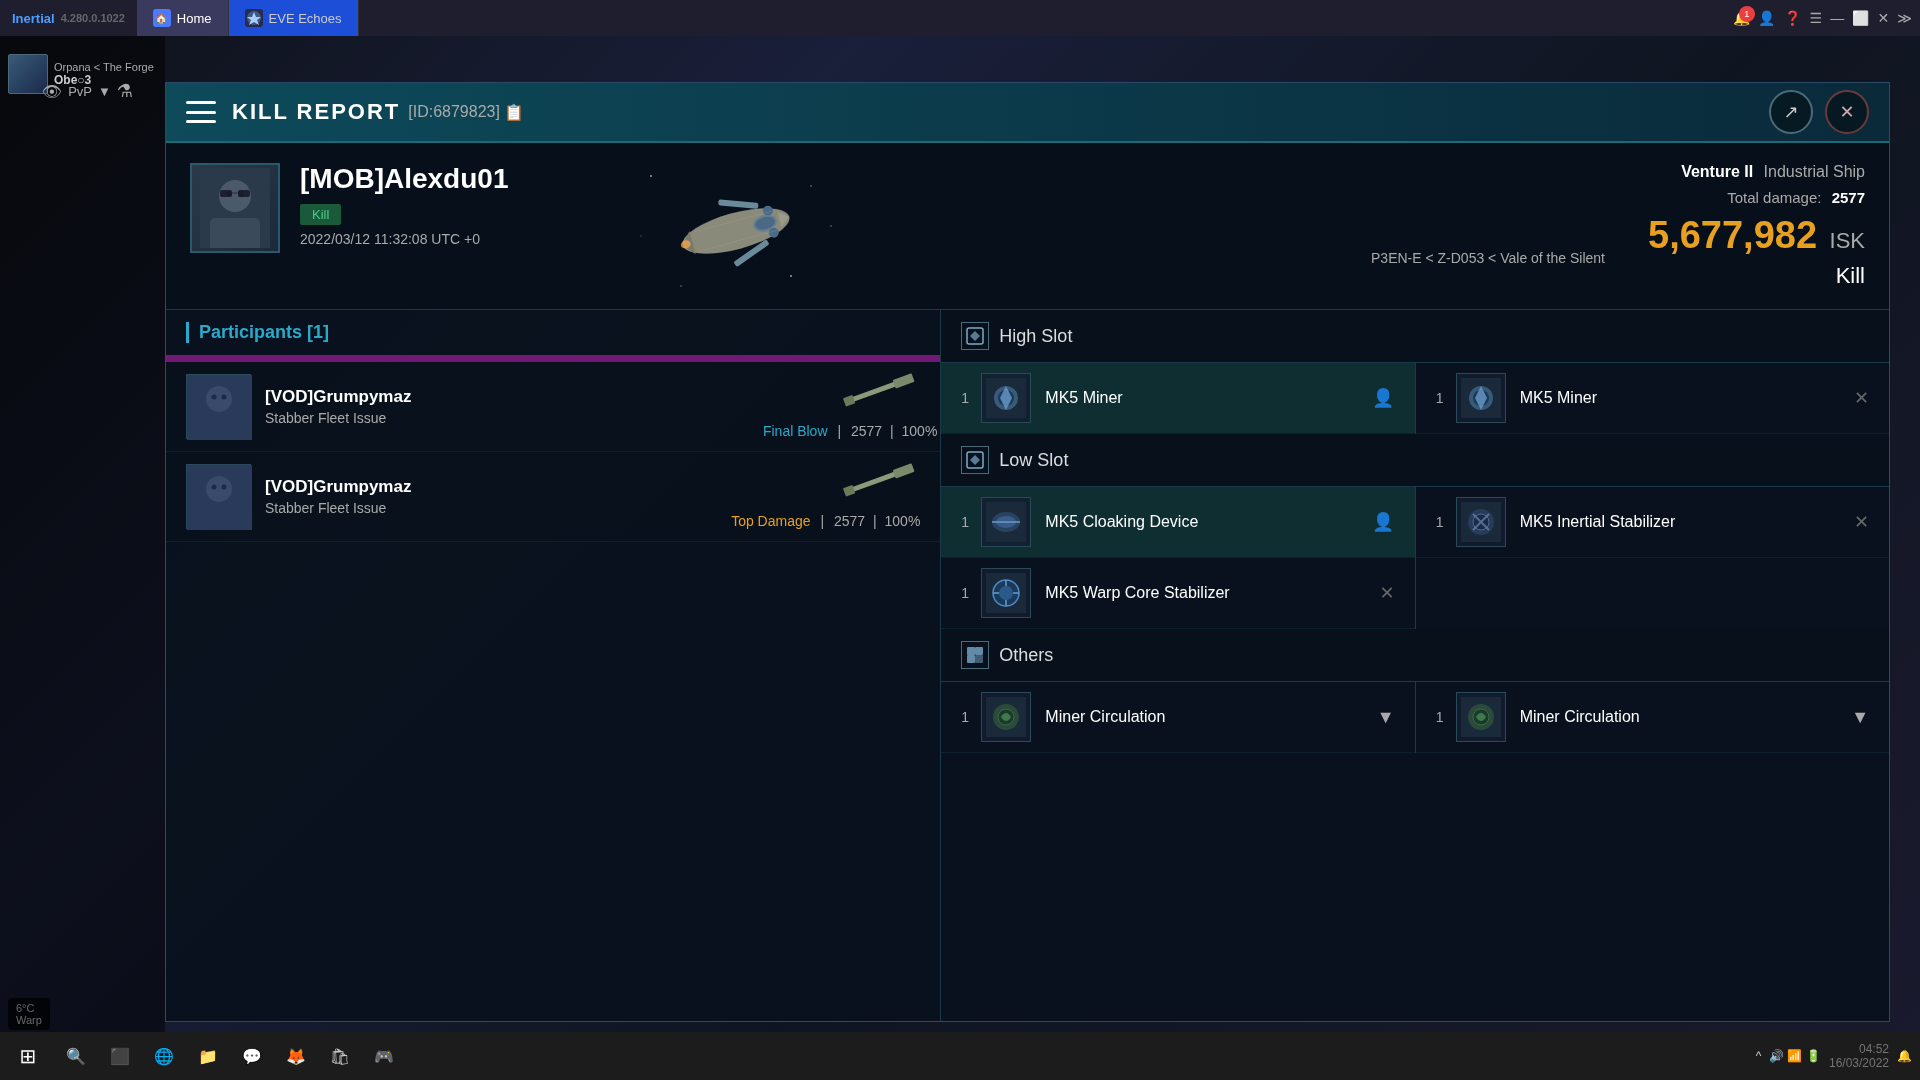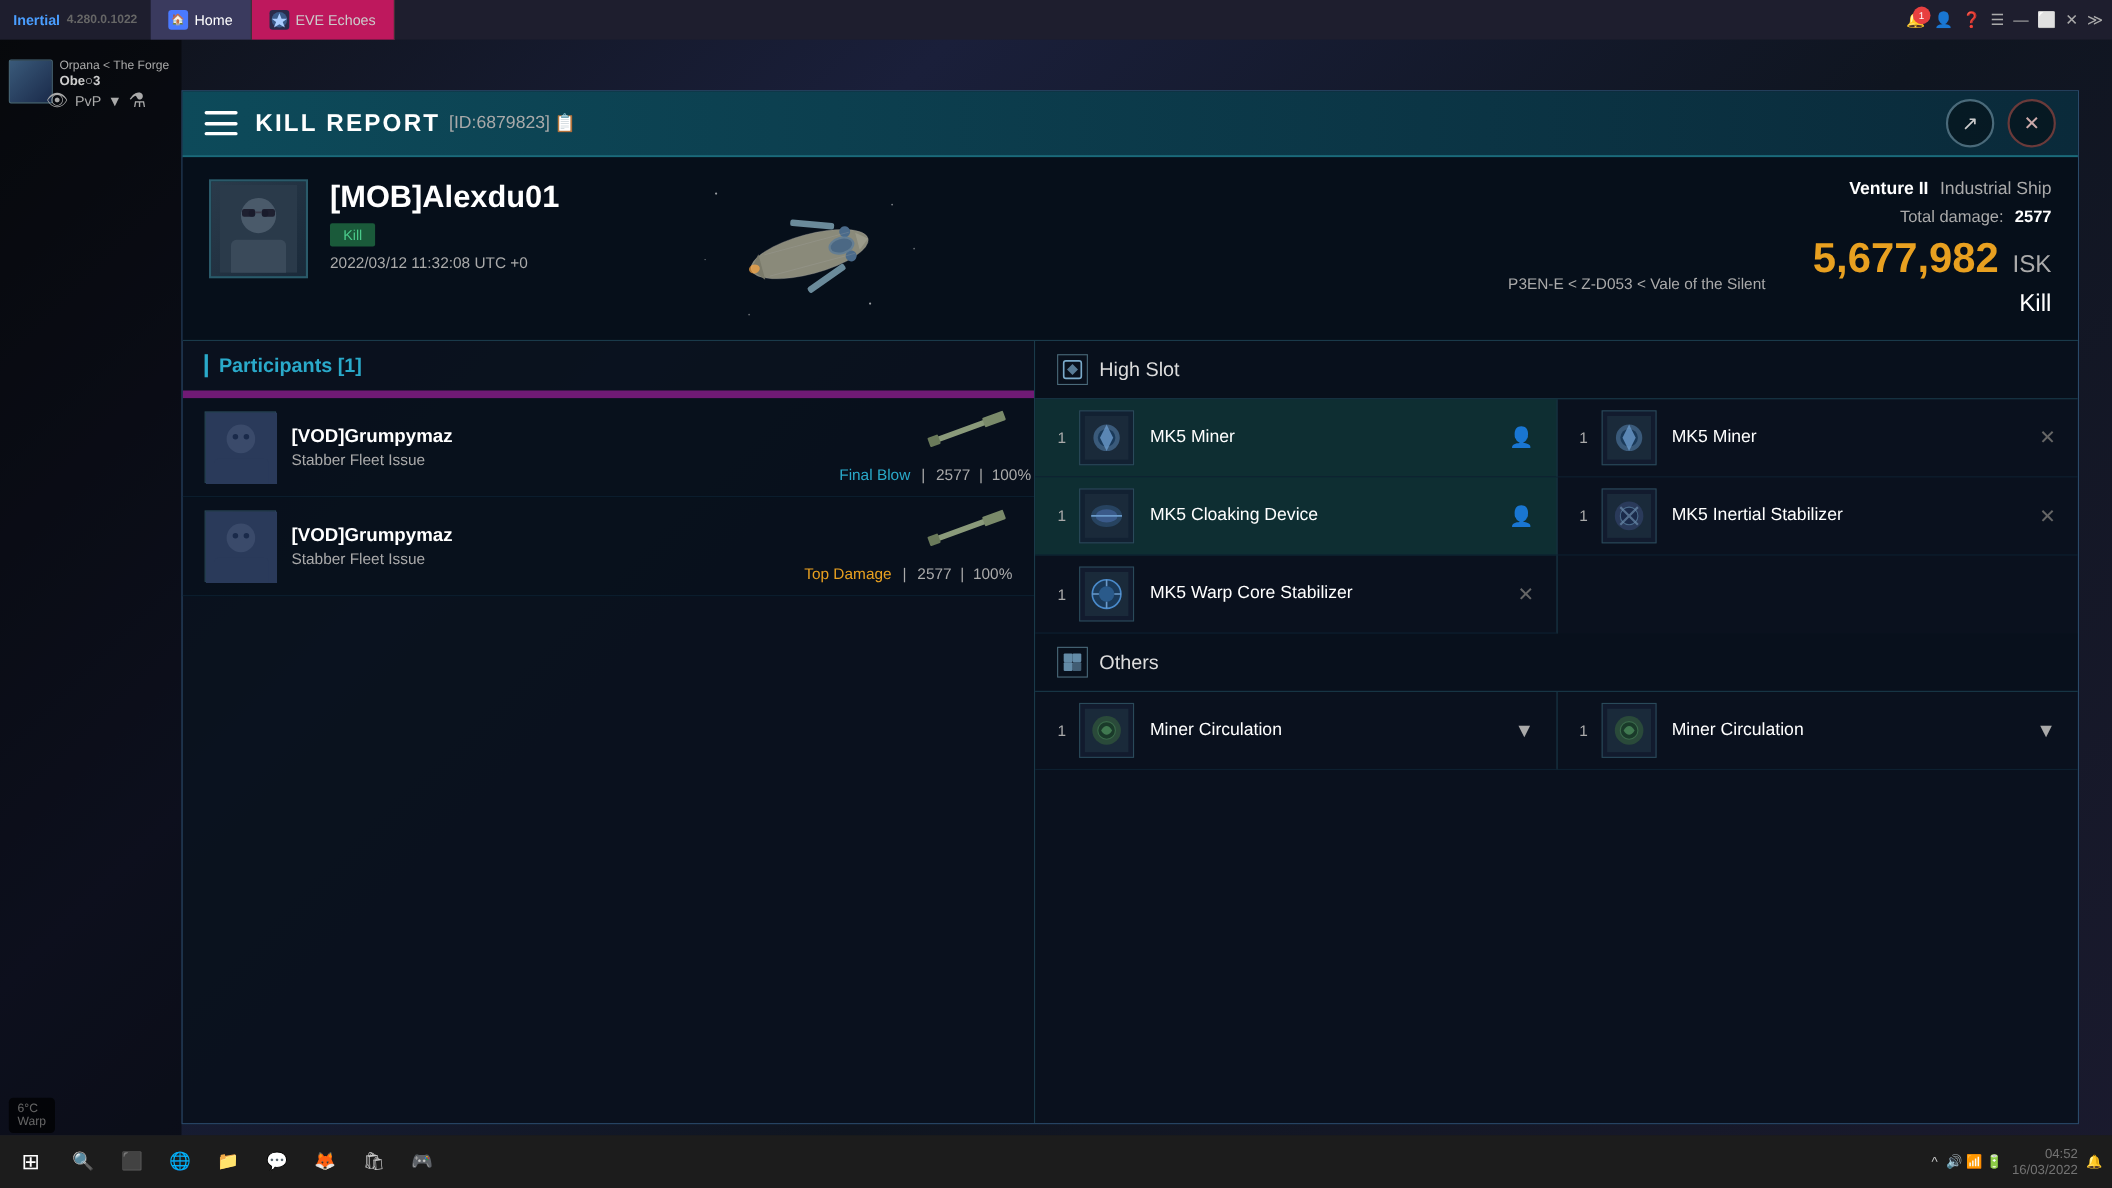--- a/index.html
+++ b/index.html
@@ -89,21 +89,21 @@
       align-items: center;
       z-index: 200;
     }
 
     .bs-app-tab {
       display: flex;
       align-items: center;
       gap: 6px;
       padding: 0 16px;
       height: 100%;
-      background: #be185d;
+      background: #1d4ed8;
       color: #ccc;
       font-size: 13px;
       border-right: 1px solid #333;
     }
 
     .bs-app-tab.active {
       background: #3a3a5e;
       color: white;
     }
 
@@ -490,21 +490,21 @@
     <span>—</span>
     <span>⬜</span>
     <span>✕</span>
     <span>≫</span>
   </div>
 </div>
 
 <div class="game-hud-left">
 
   <div style="padding: 8px; margin-top: 10px;">
-    <div style="display:flex; align-items:flex-start; gap:6px;">
+    <div style="display:flex; align-items:center; gap:6px;">
       <div style="width:40px;height:40px;background:linear-gradient(135deg,#3a5a7a,#1a2a4a);border:1px solid #4a6a7a;border-radius:2px;"></div>
       <div>
         <div style="color:#aaa;font-size:11px;">Orpana &lt; The Forge</div>
         <div style="color:#ccc;font-size:12px;font-weight:bold;">Obe○3</div>
       </div>
     </div>
   </div>
 
   <div style="position:absolute;right:32px;top:44px;display:flex;align-items:center;gap:6px;color:#aaa;font-size:13px;z-index:60;">
     <span style="font-size:16px;">👁</span>
@@ -726,20 +726,29 @@
                 <circle cx="20" cy="20" r="8" fill="#1a3a5a"></circle>
                 <path d="M14 20 L20 8 L26 20 L20 32 Z" fill="#6a9aca" opacity="0.8"></path>
               </svg>
             </div>
             <span class="eq-item-name">MK5 Miner</span>
             <span class="eq-close">✕</span>
           </div>
         </div>
       </div>
 
+      <div class="eq-section-header">
+        <div class="eq-icon">
+          <svg width="20" height="20" viewBox="0 0 20 20">
+            <rect x="2" y="2" width="16" height="16" rx="2" fill="none" stroke="#7aaaca" stroke-width="1.5"></rect>
+            <path d="M5 10 L10 15 L15 10 L10 5 Z" fill="#7aaaca" opacity="0.7"></path>
+          </svg>
+        </div>
+        <span class="eq-section-title">Low Slot</span>
+      </div>
 
       <div class="eq-two-col">
 
         <div class="eq-col">
 
           <div class="eq-item highlighted">
             <span class="eq-item-count">1</span>
             <div class="eq-item-icon">
               <svg width="40" height="40" viewBox="0 0 40 40">
                 <rect width="40" height="40" fill="#1a2a3a"></rect>

